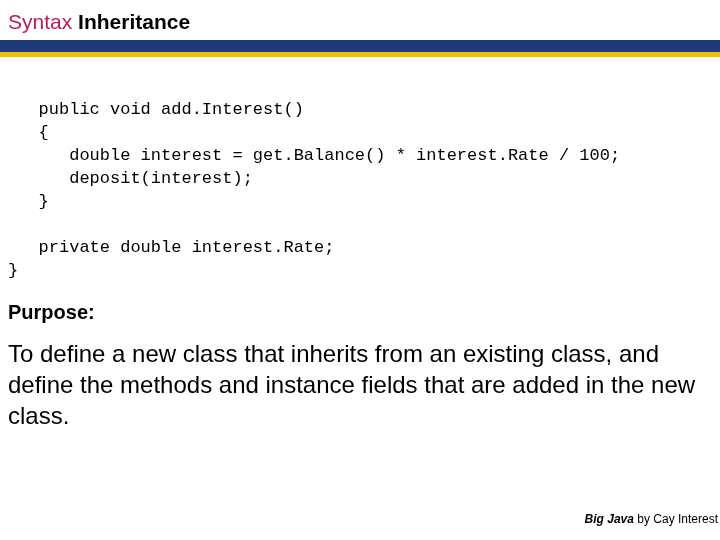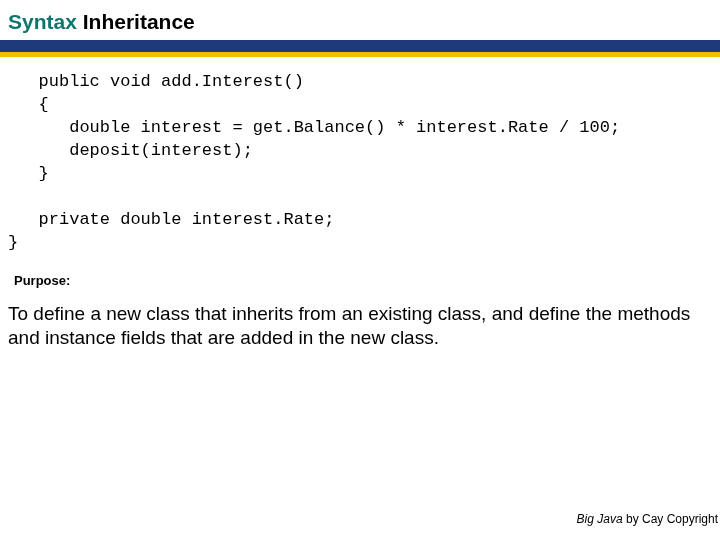--- a/index.html
+++ b/index.html
@@ -16,68 +16,67 @@
     }
     .header {
       padding: 10px 8px 6px 8px;
     }
     .title {
       font-size: 21px;
       font-weight: normal;
       color: #000;
     }
     .title .syntax {
-      color: #0f766e;
-      font-weight: bold;
+      color: #be185d;
+      font-weight: normal;
     }
     .title .topic {
       color: #000000;
       font-weight: bold;
     }
     .blue-bar {
       height: 12px;
       background: #1e3a7b;
       width: 100%;
     }
     .yellow-bar {
       height: 5px;
       background: #f0c000;
       width: 100%;
     }
     .code-block {
       font-family: "Courier New", Courier, monospace;
       font-size: 17px;
       line-height: 1.35;
       white-space: pre;
-      padding: 14px 8px 10px 8px;
+      padding: 42px 8px 10px 8px;
       color: #000;
     }
     .purpose-heading {
-      font-size: 13px;
+      font-size: 20px;
       font-weight: bold;
       padding: 8px 8px 4px 8px;
-      margin-left: 6px;
     }
     .purpose-text {
-      font-size: 19px;
+      font-size: 24px;
       line-height: 1.3;
       padding: 10px 5px 0 8px;
     }
     .footer {
       position: absolute;
       bottom: 12px;
       right: 0;
       text-align: right;
       font-size: 12px;
       line-height: 1.3;
       padding-right: 2px;
     }
     .footer .line1 .book {
       font-style: italic;
-      font-weight: normal;
+      font-weight: bold;
     }
   </style>
 </head>
 <body>
 
 <div class="header">
   <h1 class="title">
     <span class="syntax">Syntax</span>
     <span class="topic">Inheritance</span>
   </h1>
@@ -92,15 +91,15 @@
    }
 
    private double interest.Rate;
 }</div>
 
 <div class="purpose-heading">Purpose:</div>
 <div class="purpose-text">To define a new class that inherits from an existing class, and define the methods and instance fields that are added in the new class.</div>
 
 <div class="footer">
   <div class="line1">
-    <span class="book">Big Java</span><span> by Cay Copyright</span>
+    <span class="book">Big Java</span><span> by Cay Interest</span>
   </div>
 </div>
 
 </body></html>

